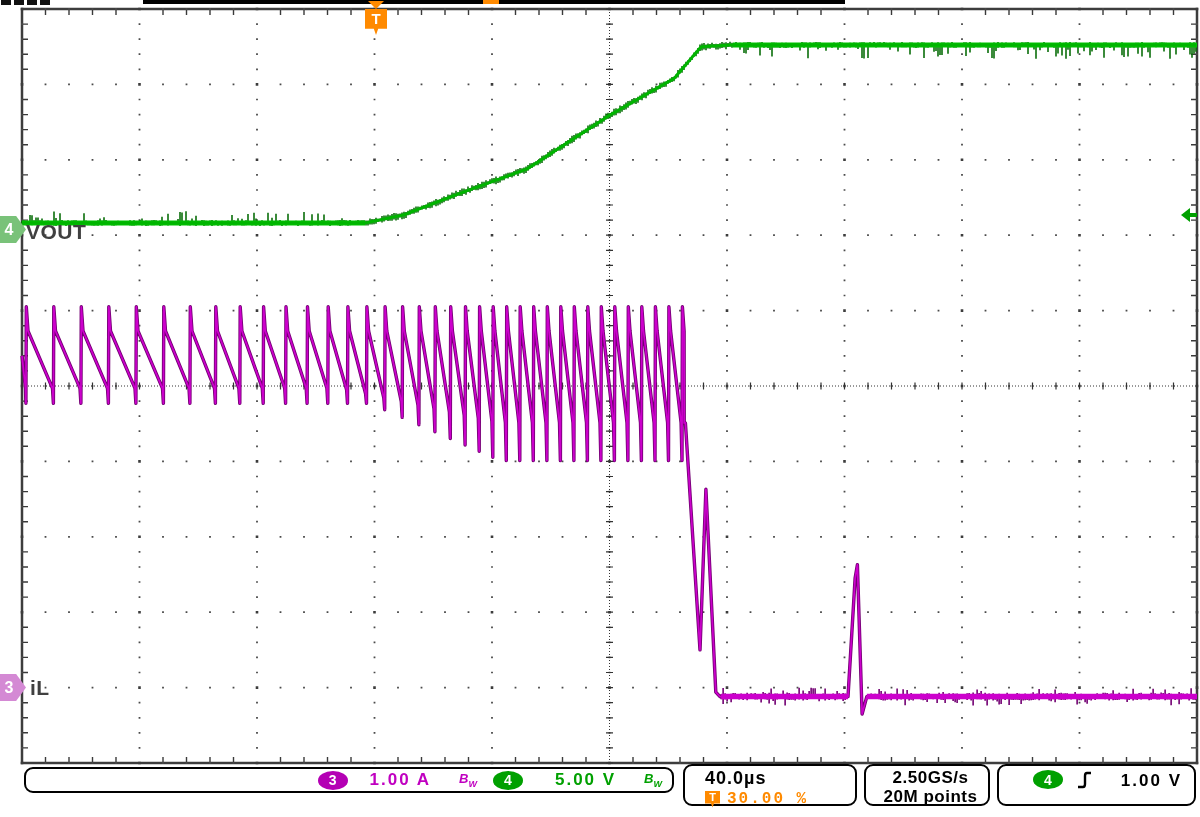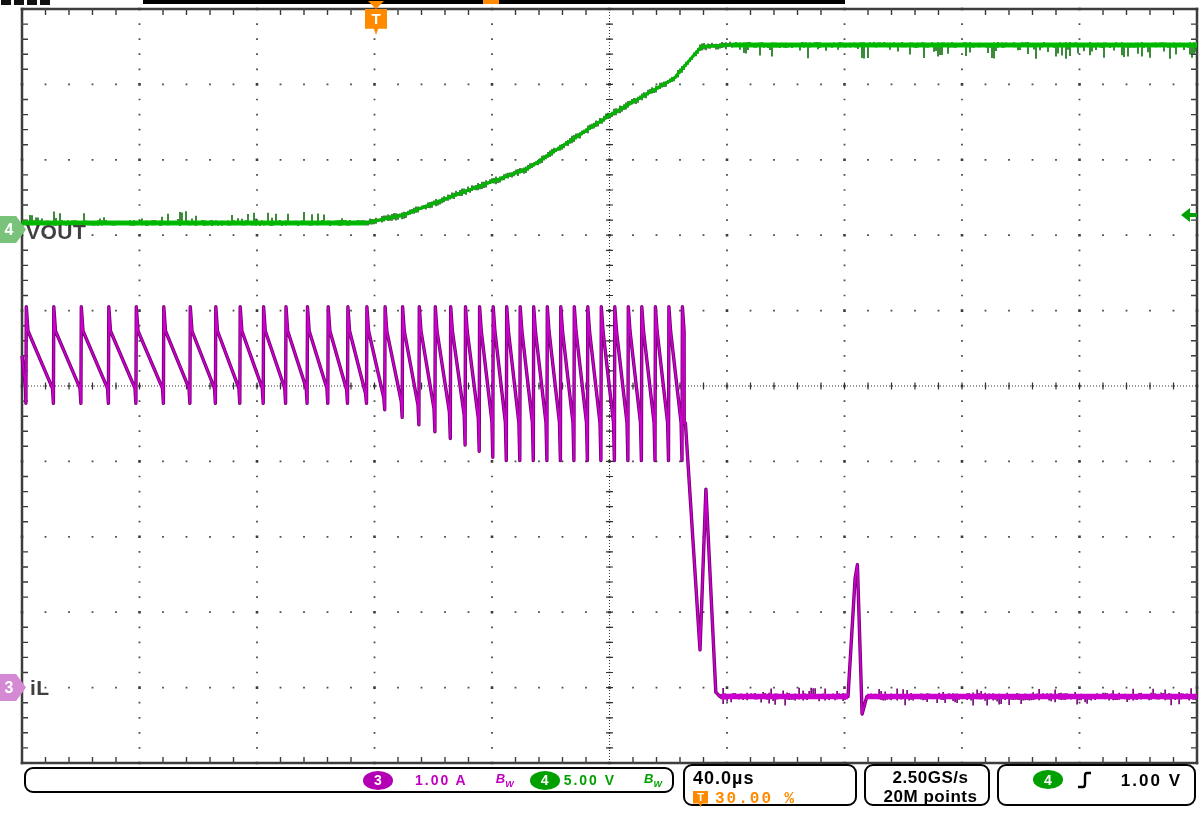--- a/index.html
+++ b/index.html
@@ -32,36 +32,36 @@
   
   .lvl-arrow{position:absolute;left:1181px;top:208px;display:flex;align-items:center;}
   .lvl-tri{width:0;height:0;border-top:7px solid transparent;border-bottom:7px solid transparent;
            border-right:9px solid #00a000;}
   .lvl-tail{width:7px;height:4px;background:#00a000;}
 
   
   .box{position:absolute;background:#fff;border:2px solid #000;border-radius:9px;box-sizing:border-box;}
   .chan-box{left:24px;top:767px;width:650px;height:26px;display:flex;align-items:center;
             justify-content:flex-end;padding-right:10px;}
-  .hbox{left:683px;top:764px;width:174px;height:42px;padding:2px 0 0 8px;}
+  .hbox{left:683px;top:764px;width:174px;height:42px;padding:2px 0 0 20px;}
   .abox{left:864px;top:764px;width:126px;height:42px;padding:2px 0 0 7px;}
   .tbox{left:997px;top:764px;width:199px;height:42px;display:flex;align-items:flex-start;
         justify-content:space-between;padding:4px 12px 0 34px;}
 
   .badge{width:30px;height:19px;border-radius:50%;color:#fff;font-size:14px;font-weight:bold;
          display:inline-flex;align-items:center;justify-content:center;flex:0 0 auto;}
   .b3{background:#b400b4;}
   .b4{background:#00a000;}
-  .rd-val{font-size:14px;font-weight:bold;letter-spacing:2px;white-space:nowrap;}
+  .rd-val{font-size:17px;font-weight:bold;letter-spacing:2px;white-space:nowrap;}
   .mag{color:#c000c0;}
   .grn{color:#00a000;}
   .org{color:#ff8a00;font-family:Liberation Mono, monospace;}
   .bw{font-size:13px;font-weight:bold;font-style:italic;}
   .bw sub{font-size:9px;}
-  .m-l22{margin-left:22px;} .m-l28{margin-left:28px;} .m-l16{margin-left:16px;} .m-l18{margin-left:4px;}
+  .m-l22{margin-left:22px;} .m-l28{margin-left:28px;} .m-l16{margin-left:16px;} .m-l18{margin-left:32px;}
   .hline1{font-size:18px;font-weight:bold;color:#000;letter-spacing:1px;}
   .hline2{display:flex;align-items:center;gap:7px;margin-top:1px;}
   .aline{font-size:17px;font-weight:bold;color:#000;line-height:19px;letter-spacing:0.5px;text-align:center;}
   .trig-lvl{font-size:17px;font-weight:bold;color:#000;letter-spacing:2px;margin-top:1px;margin-left:14px;}
   .slope{margin-top:0px;}
 </style>
 </head>
 <body>
 
 <div class="stage">

